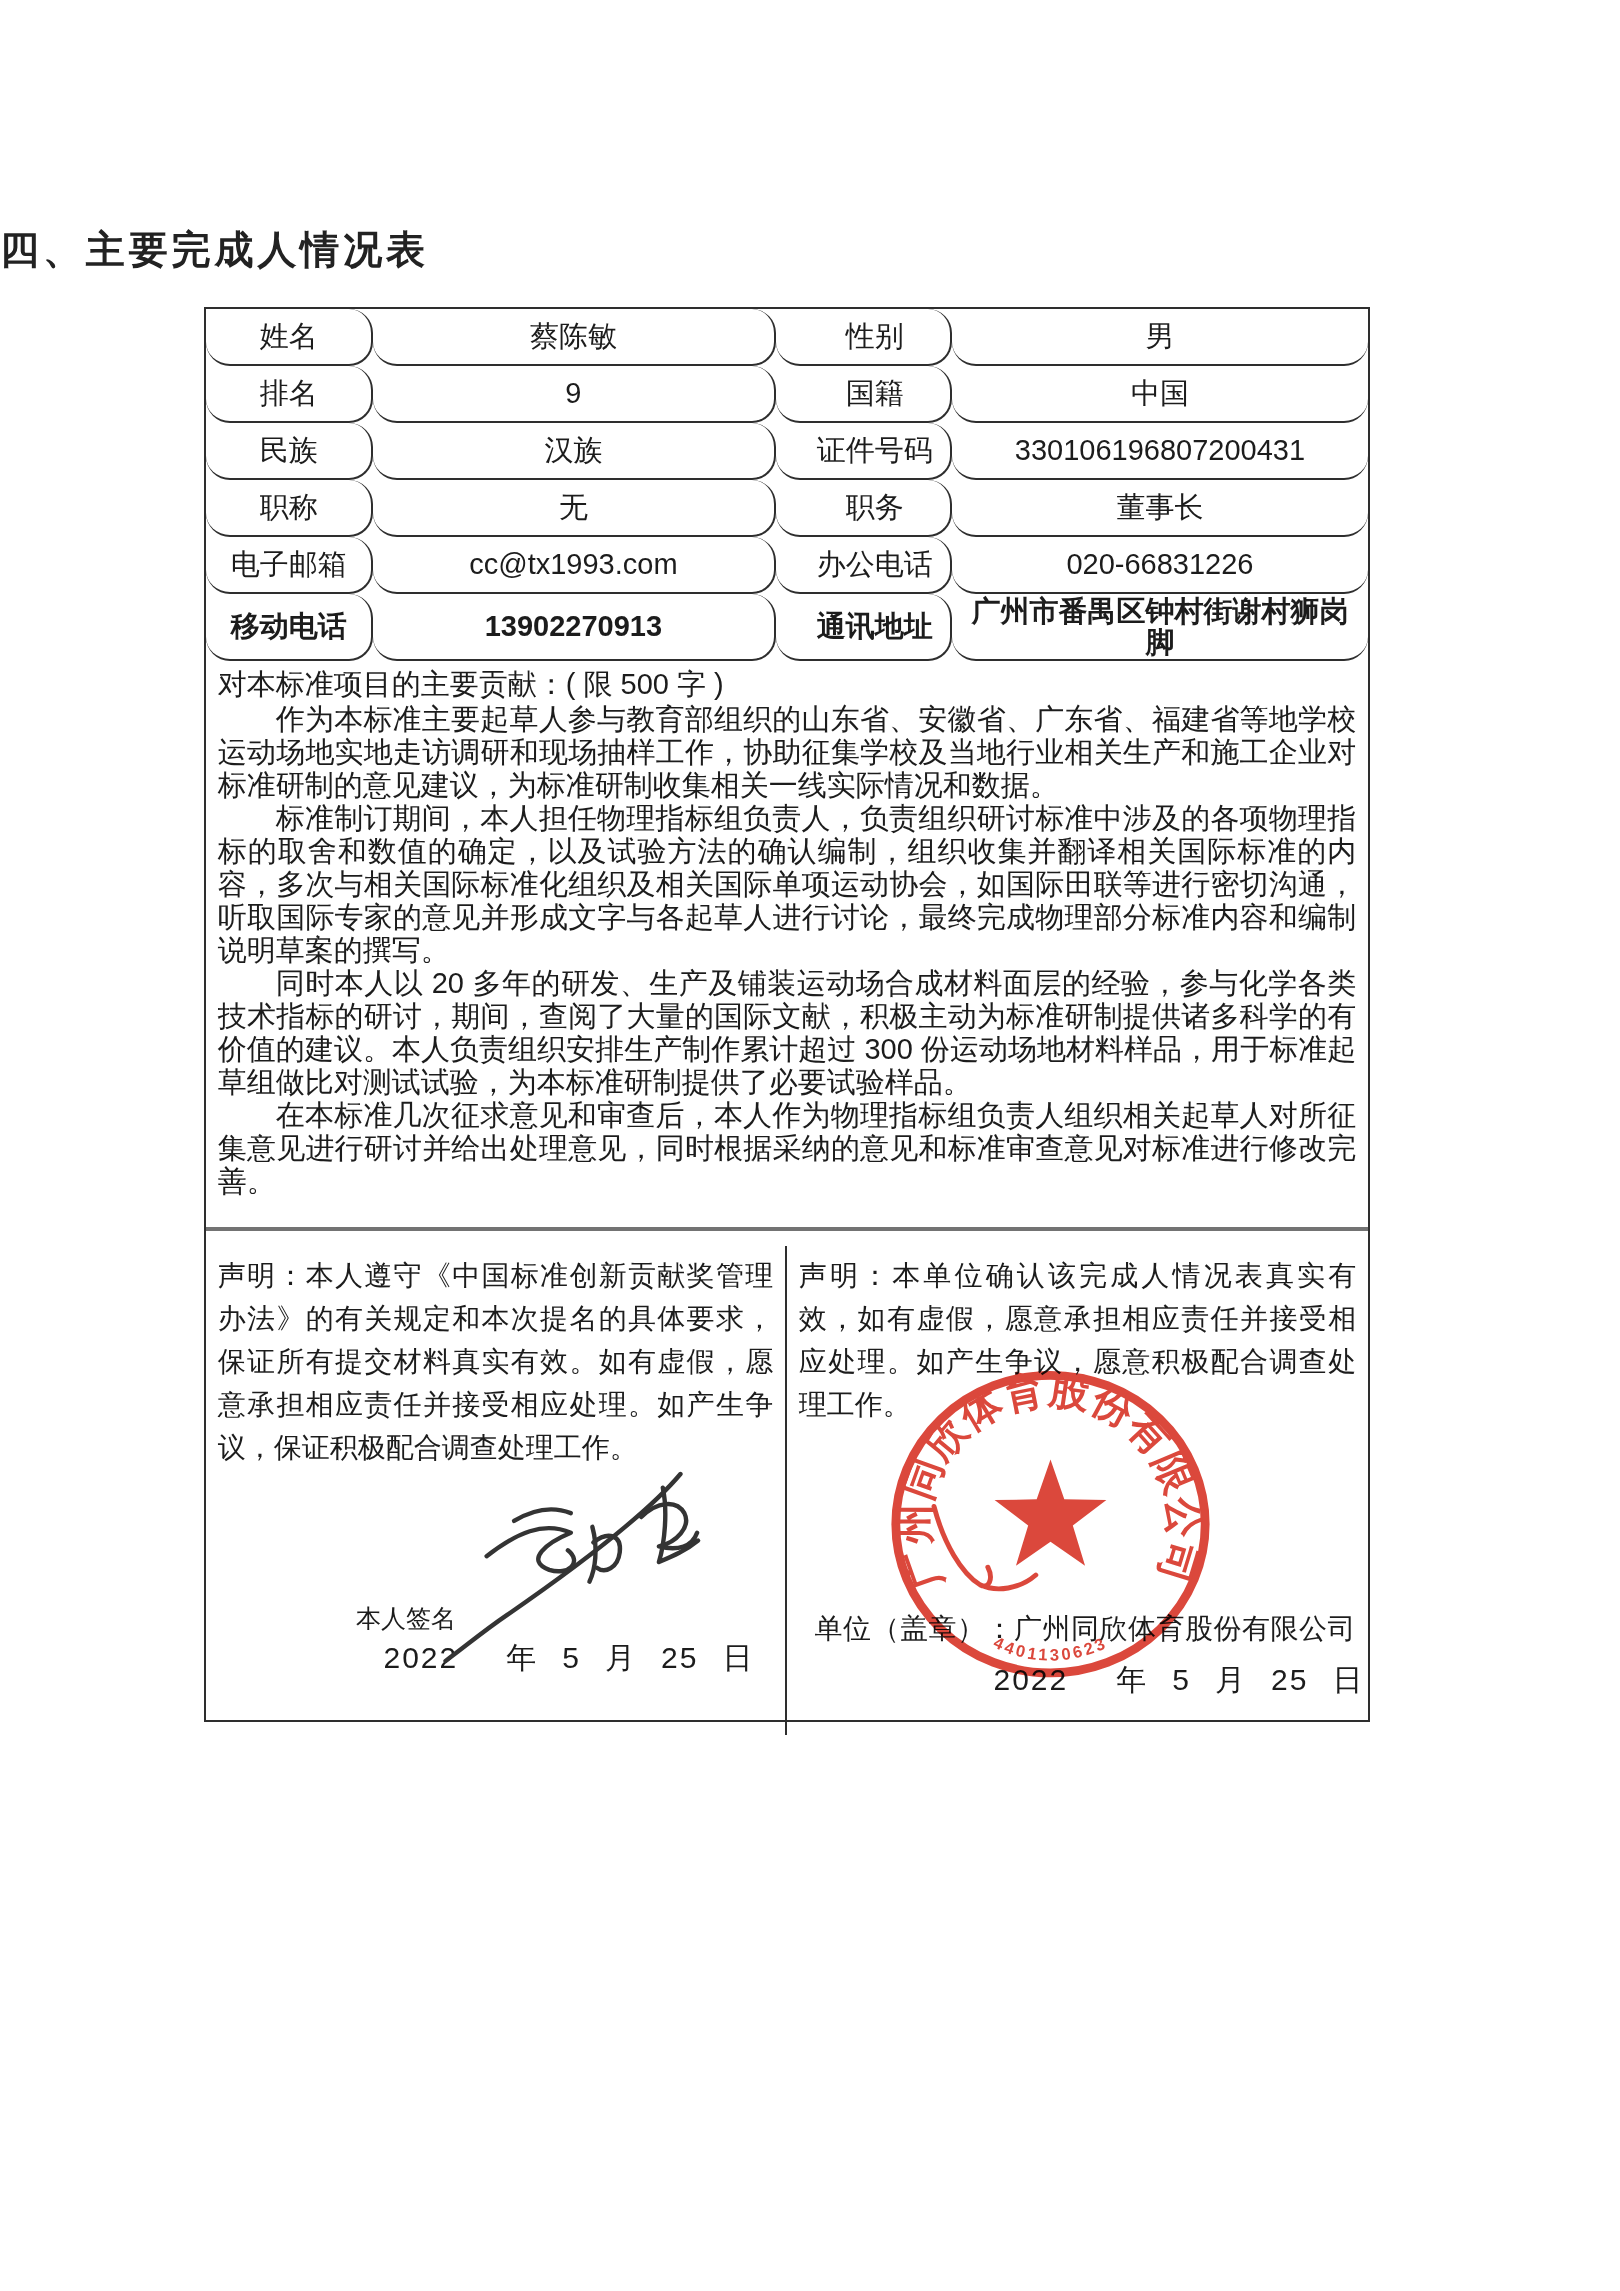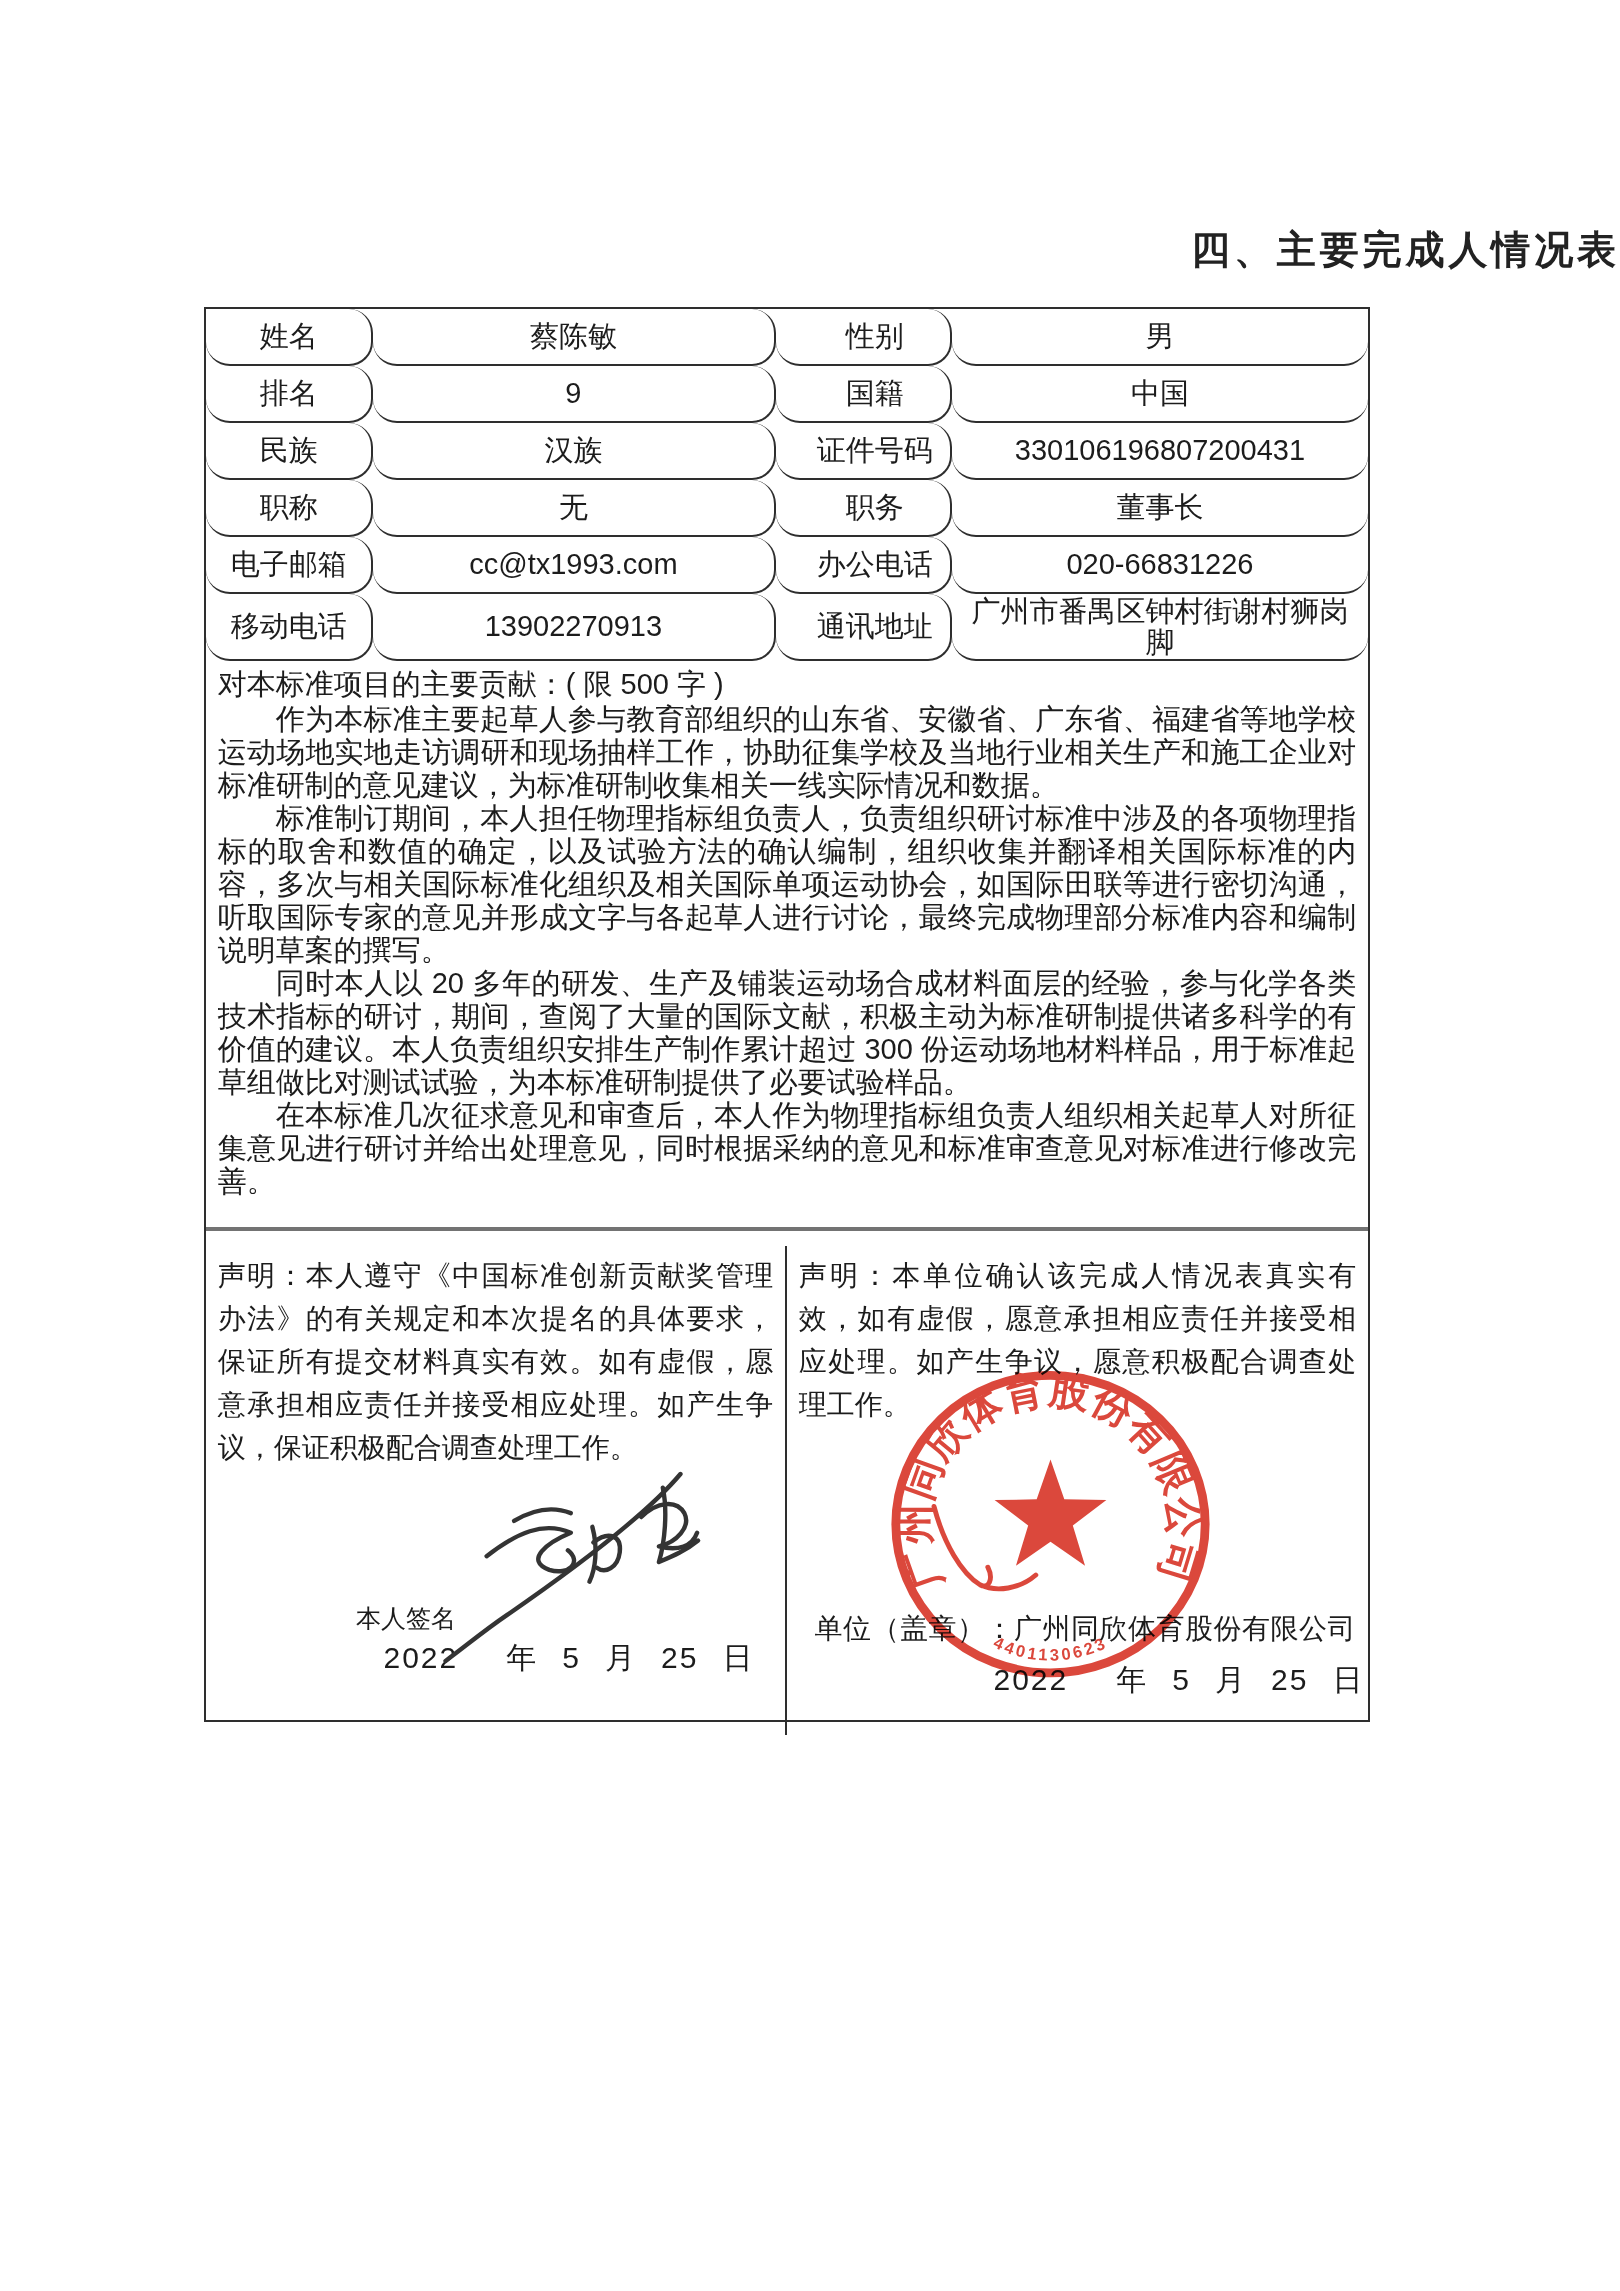--- a/index.html
+++ b/index.html
@@ -11,21 +11,21 @@
     position: relative;
   }
   .page {
     position: absolute; left: 0; top: 0;
     width: 1620px; height: 2292px;
     background: #ffffff;
   }
   .doc-title {
     position: absolute;
     left: 0; top: 223px; width: 100%;
-    text-align: right;
+    text-align: left;
     font-size: 39px;
     font-weight: 600;
     letter-spacing: 3.9px;
     color: #222;
   }
   .form-table {
     position: absolute;
     left: 204px; top: 307px;
     width: 1166px;
     border: 2.9px solid #2e2e2e;
@@ -41,21 +41,21 @@
     padding: 3.9px 9.8px;
     line-height: 31px;
     border-radius: 24px;
   }
   .cell:last-child { border-right: none; }
   .c1 { width: 168px; }
   .c2 { width: 404px; }
   .c3 { width: 177px; padding-left: 34px; }
   .c4 { width: 418px; }
   .h58 { height: 57px; }
-  .h68 { height: 67px; }
+  .h68 { height: 67px; font-weight: bold; }
   .contribution {
     width: 100%;
     height: 570px;
     border-bottom: 4px solid #737373;
     padding: 4.9px 11.8px 0 11.8px;
     font-size: 29px;
     line-height: 33px;
     text-align: justify;
     overflow: hidden;
   }

